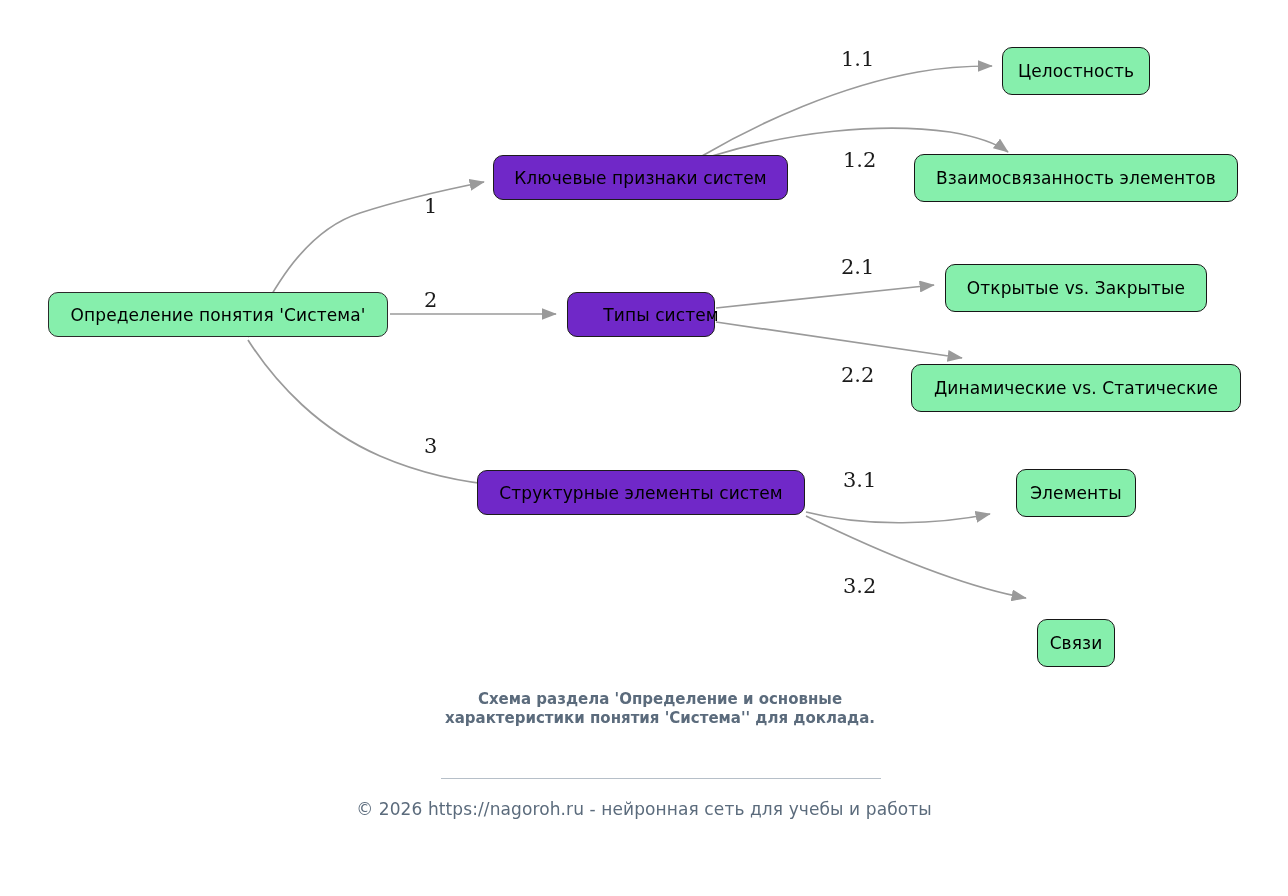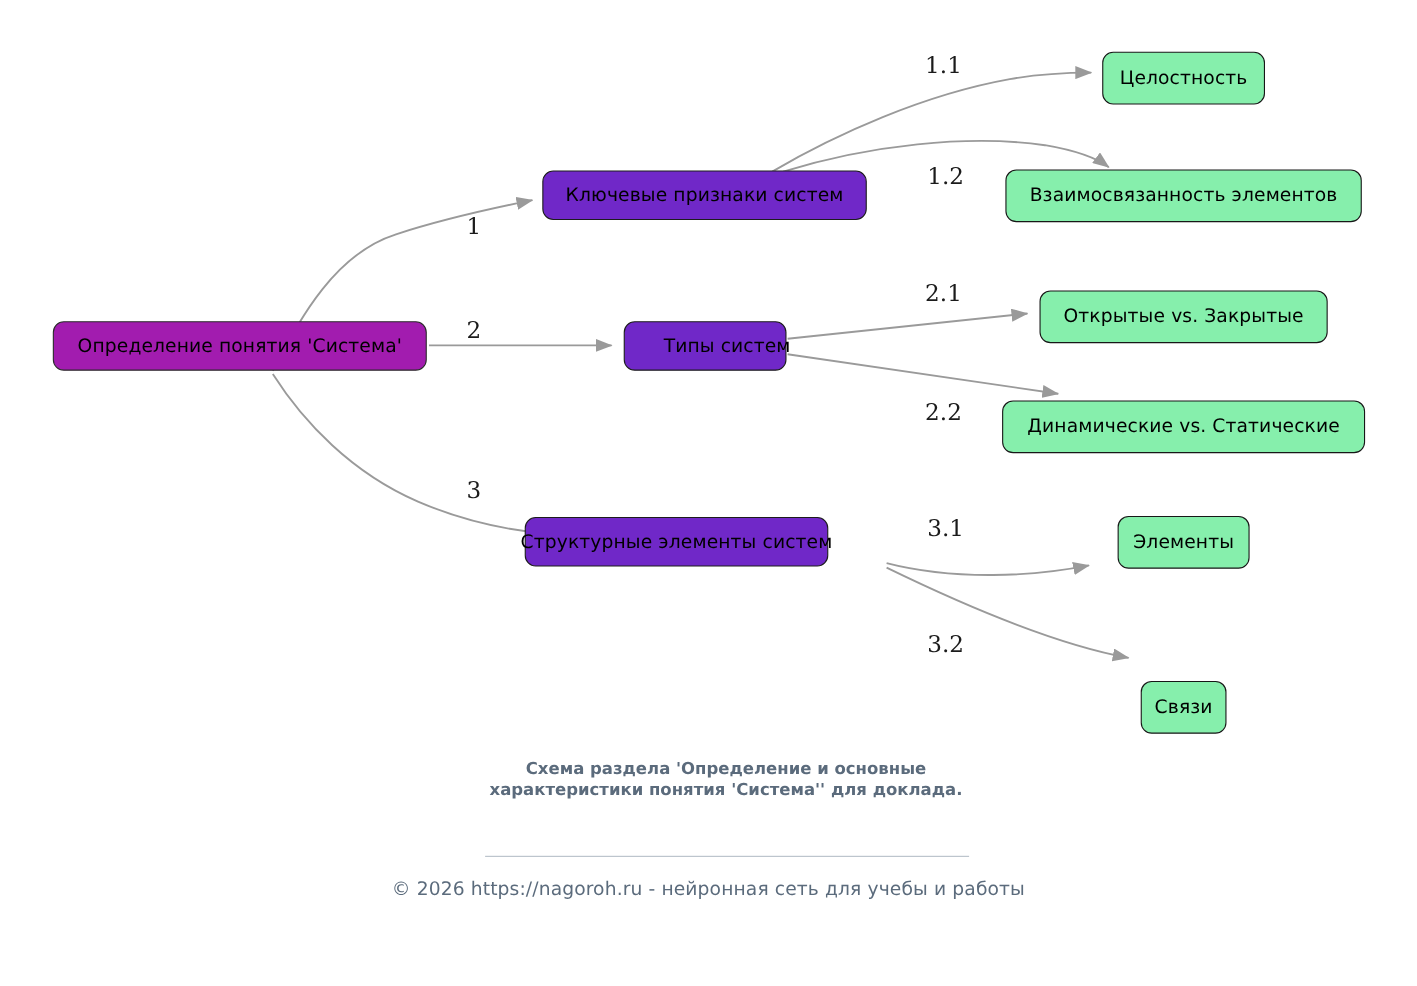--- a/index.html
+++ b/index.html
@@ -36,21 +36,21 @@
     justify-content: center;
     border-radius: 10px;
     border: 1.6px solid #1a1a1a;
     font-size: 17px;
     color: #000000;
     white-space: nowrap;
     letter-spacing: 0.1px;
     font-family: "DejaVu Sans", "Liberation Sans", sans-serif;
   }
   .node-root {
-    background: #a21caf;
+    background: #86efac;
     border-color: #2b2b2b;
     align-items: center;
   }
   .node-branch {
     background: #7028c8;
     border-color: #1c1c1c;
   }
   .node-leaf {
     background: #86efac;
     border-color: #171717;
@@ -128,21 +128,21 @@
   </div>
 
   <div class="node node-branch" style="left:493px; top:155px; width:295px; height:45px;">
     <span>Ключевые признаки систем</span>
   </div>
 
   <div class="node node-branch" style="left:567px; top:292px; width:148px; height:45px;padding-left:40px;">
     <span>Типы систем</span>
   </div>
 
-  <div class="node node-branch" style="left:477px; top:470px; width:276px; height:45px;">
+  <div class="node node-branch" style="left:477px; top:470px; width:328px; height:45px;">
     <span>Структурные элементы систем</span>
   </div>
 
   <div class="node node-leaf" style="left:1002px; top:47px; width:148px; height:48px;">
     <span>Целостность</span>
   </div>
 
   <div class="node node-leaf" style="left:914px; top:154px; width:324px; height:48px;">
     <span>Взаимосвязанность элементов</span>
   </div>

